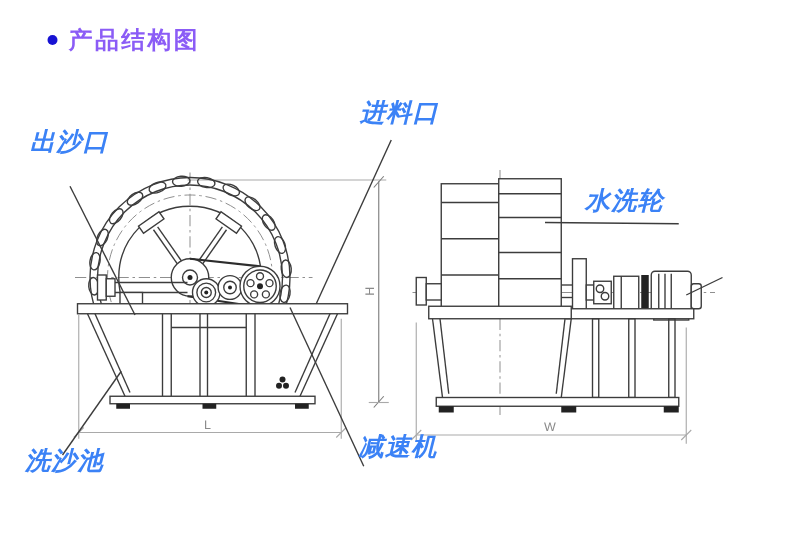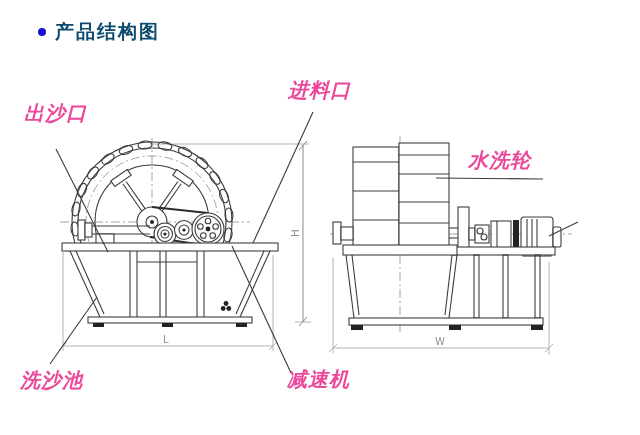--- a/index.html
+++ b/index.html
@@ -2,21 +2,21 @@
 <html><head>
 <meta charset="utf-8">
 <style>
   html,body{margin:0;padding:0;background:#fff;}
   #stage{position:relative;width:640px;height:435px;background:#fff;overflow:hidden;
          font-family:"Liberation Sans","DejaVu Sans",sans-serif;}
   #title{position:absolute;left:38px;top:19px;display:flex;align-items:center;gap:9px;
          font-weight:bold;font-size:19px;letter-spacing:2px;}
   #title .dot{width:8px;height:8px;border-radius:50%;}
   .part-label{position:absolute;font-weight:bold;font-style:italic;font-size:20px;
-              color:#ec4899;letter-spacing:1px;white-space:nowrap;}
+              color:#3b82f6;letter-spacing:1px;white-space:nowrap;}
   svg{position:absolute;left:0;top:0;}
   .ln{stroke:#3c3c3c;stroke-width:1.1;fill:none;}
   .thick{stroke:#2c2c2c;stroke-width:1.8;fill:none;}
   .lt{stroke:#a9a9a9;stroke-width:0.9;fill:none;}
   .cl{stroke:#8f8f8f;stroke-width:0.8;fill:none;stroke-dasharray:9 3 2 3;}
   .wfill{fill:#ffffff;}
   .dark{fill:#222;}
   .dimtxt{fill:#8a8a8a;font-size:10px;font-family:"Liberation Sans",sans-serif;}
 </style>
 </head>
@@ -233,24 +233,24 @@
         <text class="dimtxt" x="440" y="345" text-anchor="middle">W</text>
       </g>
 
       <g>
         <line class="ln" x1="436" y1="178" x2="543" y2="179"></line>
         <line class="ln" x1="578" y1="222" x2="549" y2="236"></line>
       </g>
     </g>
   </svg>
 
-  <div id="title" style="color: #0c4a6e;">
+  <div id="title" style="color: #8b5cf6;">
     <span class="dot" style="background: rgb(23, 18, 211);"></span>
     <span>产品结构图</span>
   </div>
 
   <div class="part-label" style="left:24px;top:100px;">出沙口</div>
   <div class="part-label" style="left:288px;top:77px;">进料口</div>
   <div class="part-label" style="left:468px;top:147px;text-align:center;">水洗轮</div>
-  <div class="part-label" style="left:20px;top:355px;margin-top:12px;">洗沙池</div>
-  <div class="part-label" style="left:287px;top:366px;">减速机</div>
+  <div class="part-label" style="left:20px;top:355px;">洗沙池</div>
+  <div class="part-label" style="left:287px;top:344px;">减速机</div>
 
 </div>
 
 </body></html>

